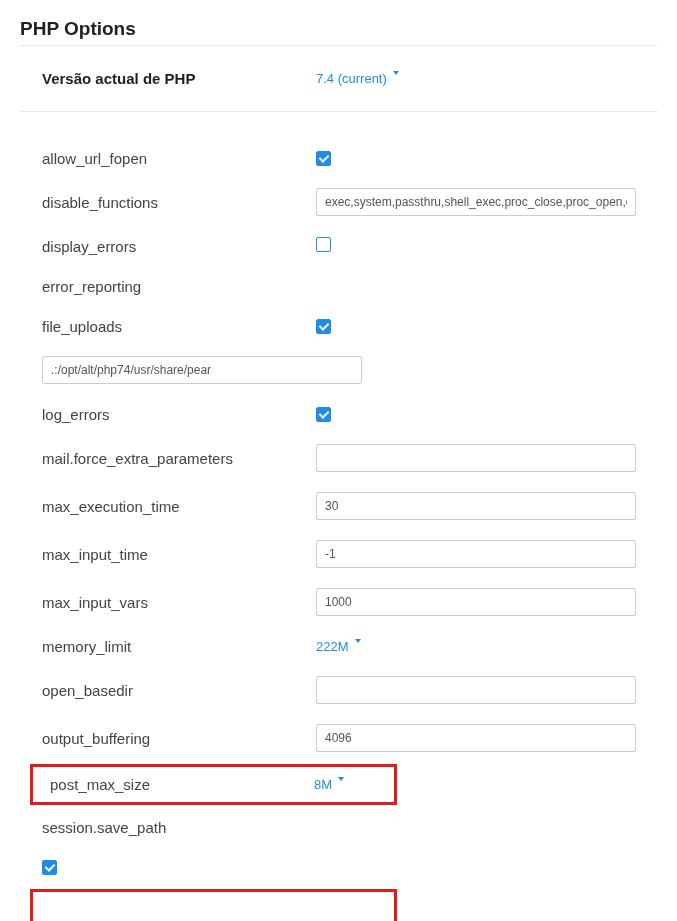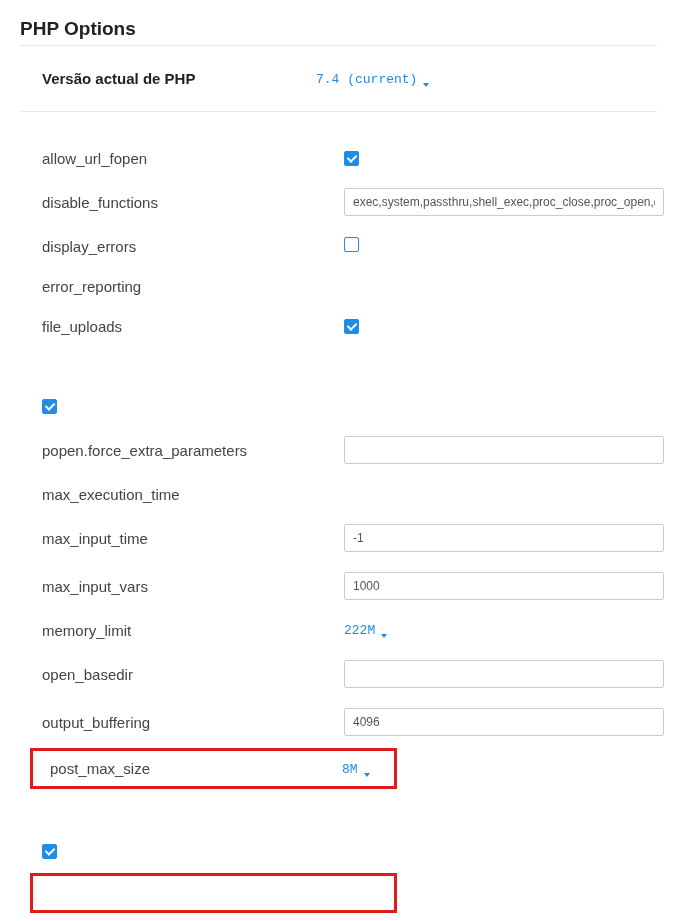--- a/index.html
+++ b/index.html
@@ -25,42 +25,40 @@
     .section-version {
       display: flex;
       align-items: center;
       padding: 24px 22px;
     }
     .option-row {
       display: flex;
       align-items: center;
       padding: 10px 22px;
       min-height: 40px;
-      gap: 28px;
     }
     .option-label {
       flex: 0 0 274px;
       color: #444;
       font-size: 15px;
     }
     .option-control {
       flex: 1;
     }
     .version-label {
       font-weight: 700;
       color: #222;
     }
     .dropdown-link {
       color: #1f8ce8;
       font-size: 13px;
       cursor: pointer;
       display: inline-flex;
-      align-items: flex-end;
+      align-items: flex-start;
       gap: 4px;
-      font-family: Liberation Mono, monospace;
     }
     .caret {
       display: inline-block;
       width: 0;
       height: 0;
       border-left: 3px solid transparent;
       border-right: 3px solid transparent;
       border-top: 4px solid #1f8ce8;
       margin-left: 2px;
     }
@@ -154,37 +152,44 @@
 </div>
 
 <div class="option-row">
   <div class="option-label">file_uploads</div>
   <div class="option-control">
     <span class="checkbox checked"></span>
   </div>
 </div>
 
 <div class="option-row">
-</div>
-
-<div class="option-row">
-  <div class="option-control">
-    <span class="checkbox checked"></span>
-  </div>
-</div>
-
-<div class="option-row">
-  <div class="option-label">popen.force_extra_parameters</div>
+  <div class="option-control">
+    <input type="text" value=".:/opt/alt/php74/usr/share/pear" style="">
+  </div>
+</div>
+
+<div class="option-row">
+  <div class="option-label">log_errors</div>
+  <div class="option-control">
+    <span class="checkbox checked"></span>
+  </div>
+</div>
+
+<div class="option-row">
+  <div class="option-label">mail.force_extra_parameters</div>
   <div class="option-control">
     <input type="text" value="" style="">
   </div>
 </div>
 
 <div class="option-row">
   <div class="option-label">max_execution_time</div>
+  <div class="option-control">
+    <input type="text" value="30" style="">
+  </div>
 </div>
 
 <div class="option-row">
   <div class="option-label">max_input_time</div>
   <div class="option-control">
     <input type="text" value="-1" style="">
   </div>
 </div>
 
 <div class="option-row">
@@ -222,20 +227,21 @@
   <div class="option-label" style="flex:0 0 264px">post_max_size</div>
   <div class="option-control">
     <span class="dropdown-link">
       <span>8M</span>
       <span class="caret"></span>
     </span>
   </div>
 </div>
 
 <div class="option-row">
+  <div class="option-label">session.save_path</div>
 </div>
 
 <div class="option-row">
   <div class="option-control">
     <span class="checkbox checked"></span>
   </div>
 </div>
 
 <div class="option-row highlighted">
   

